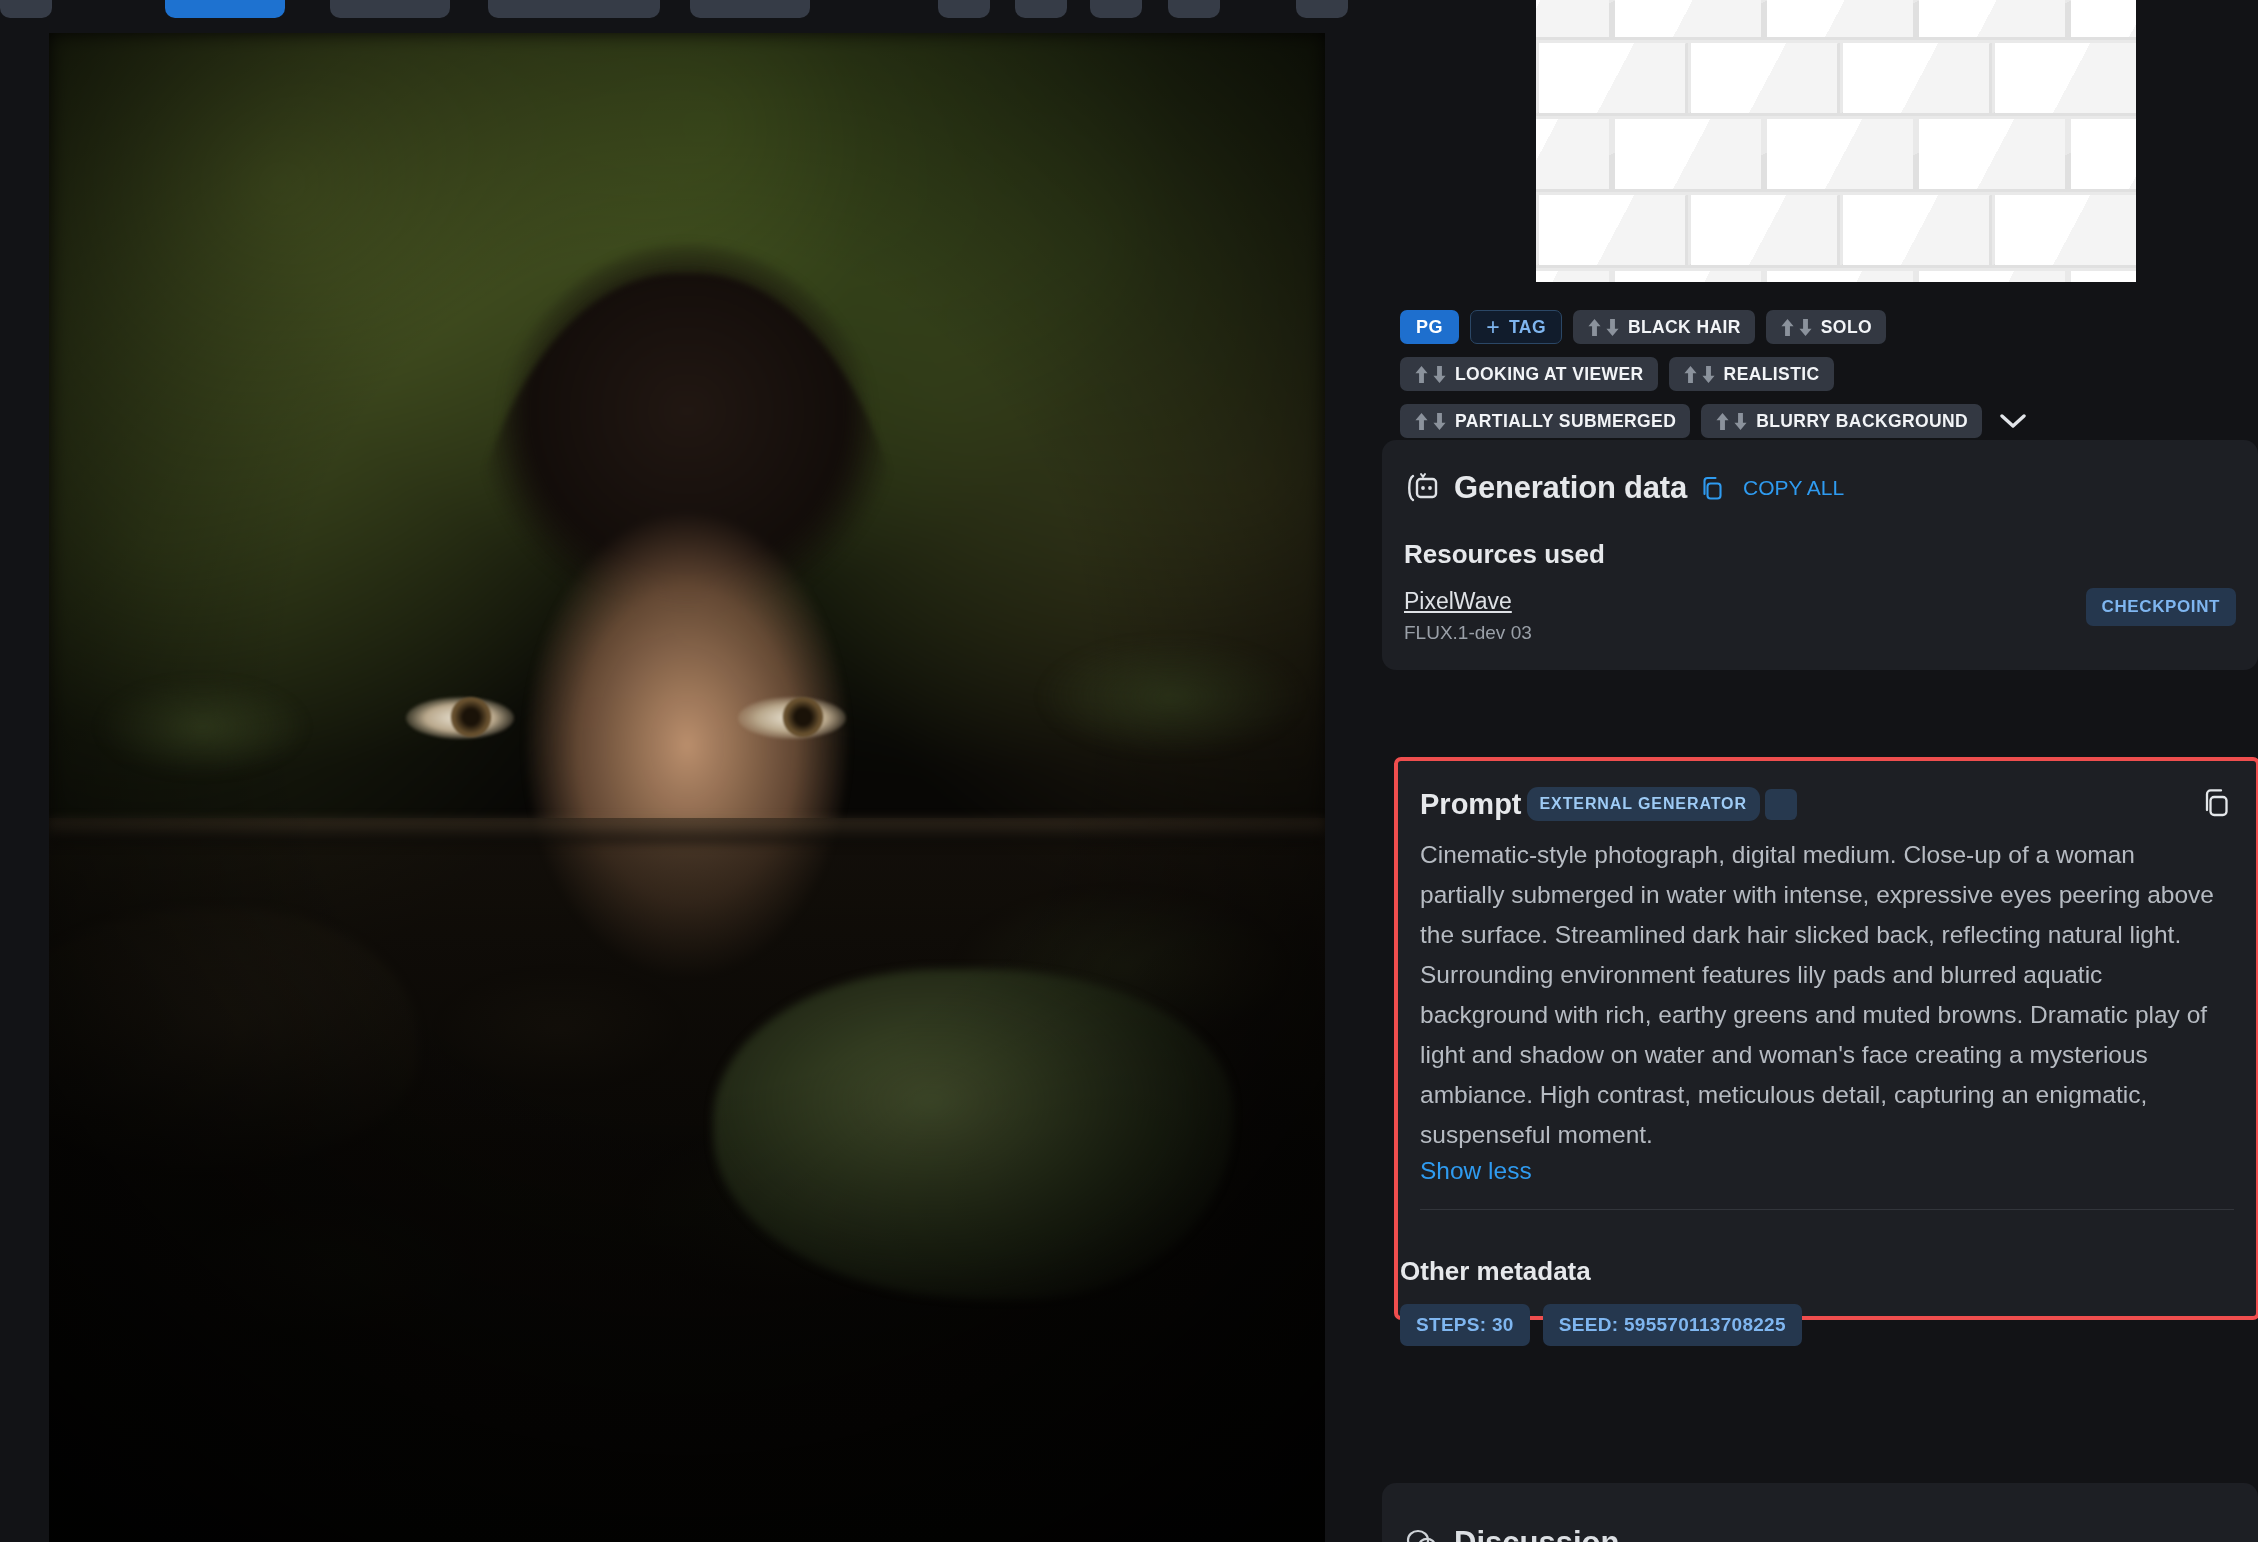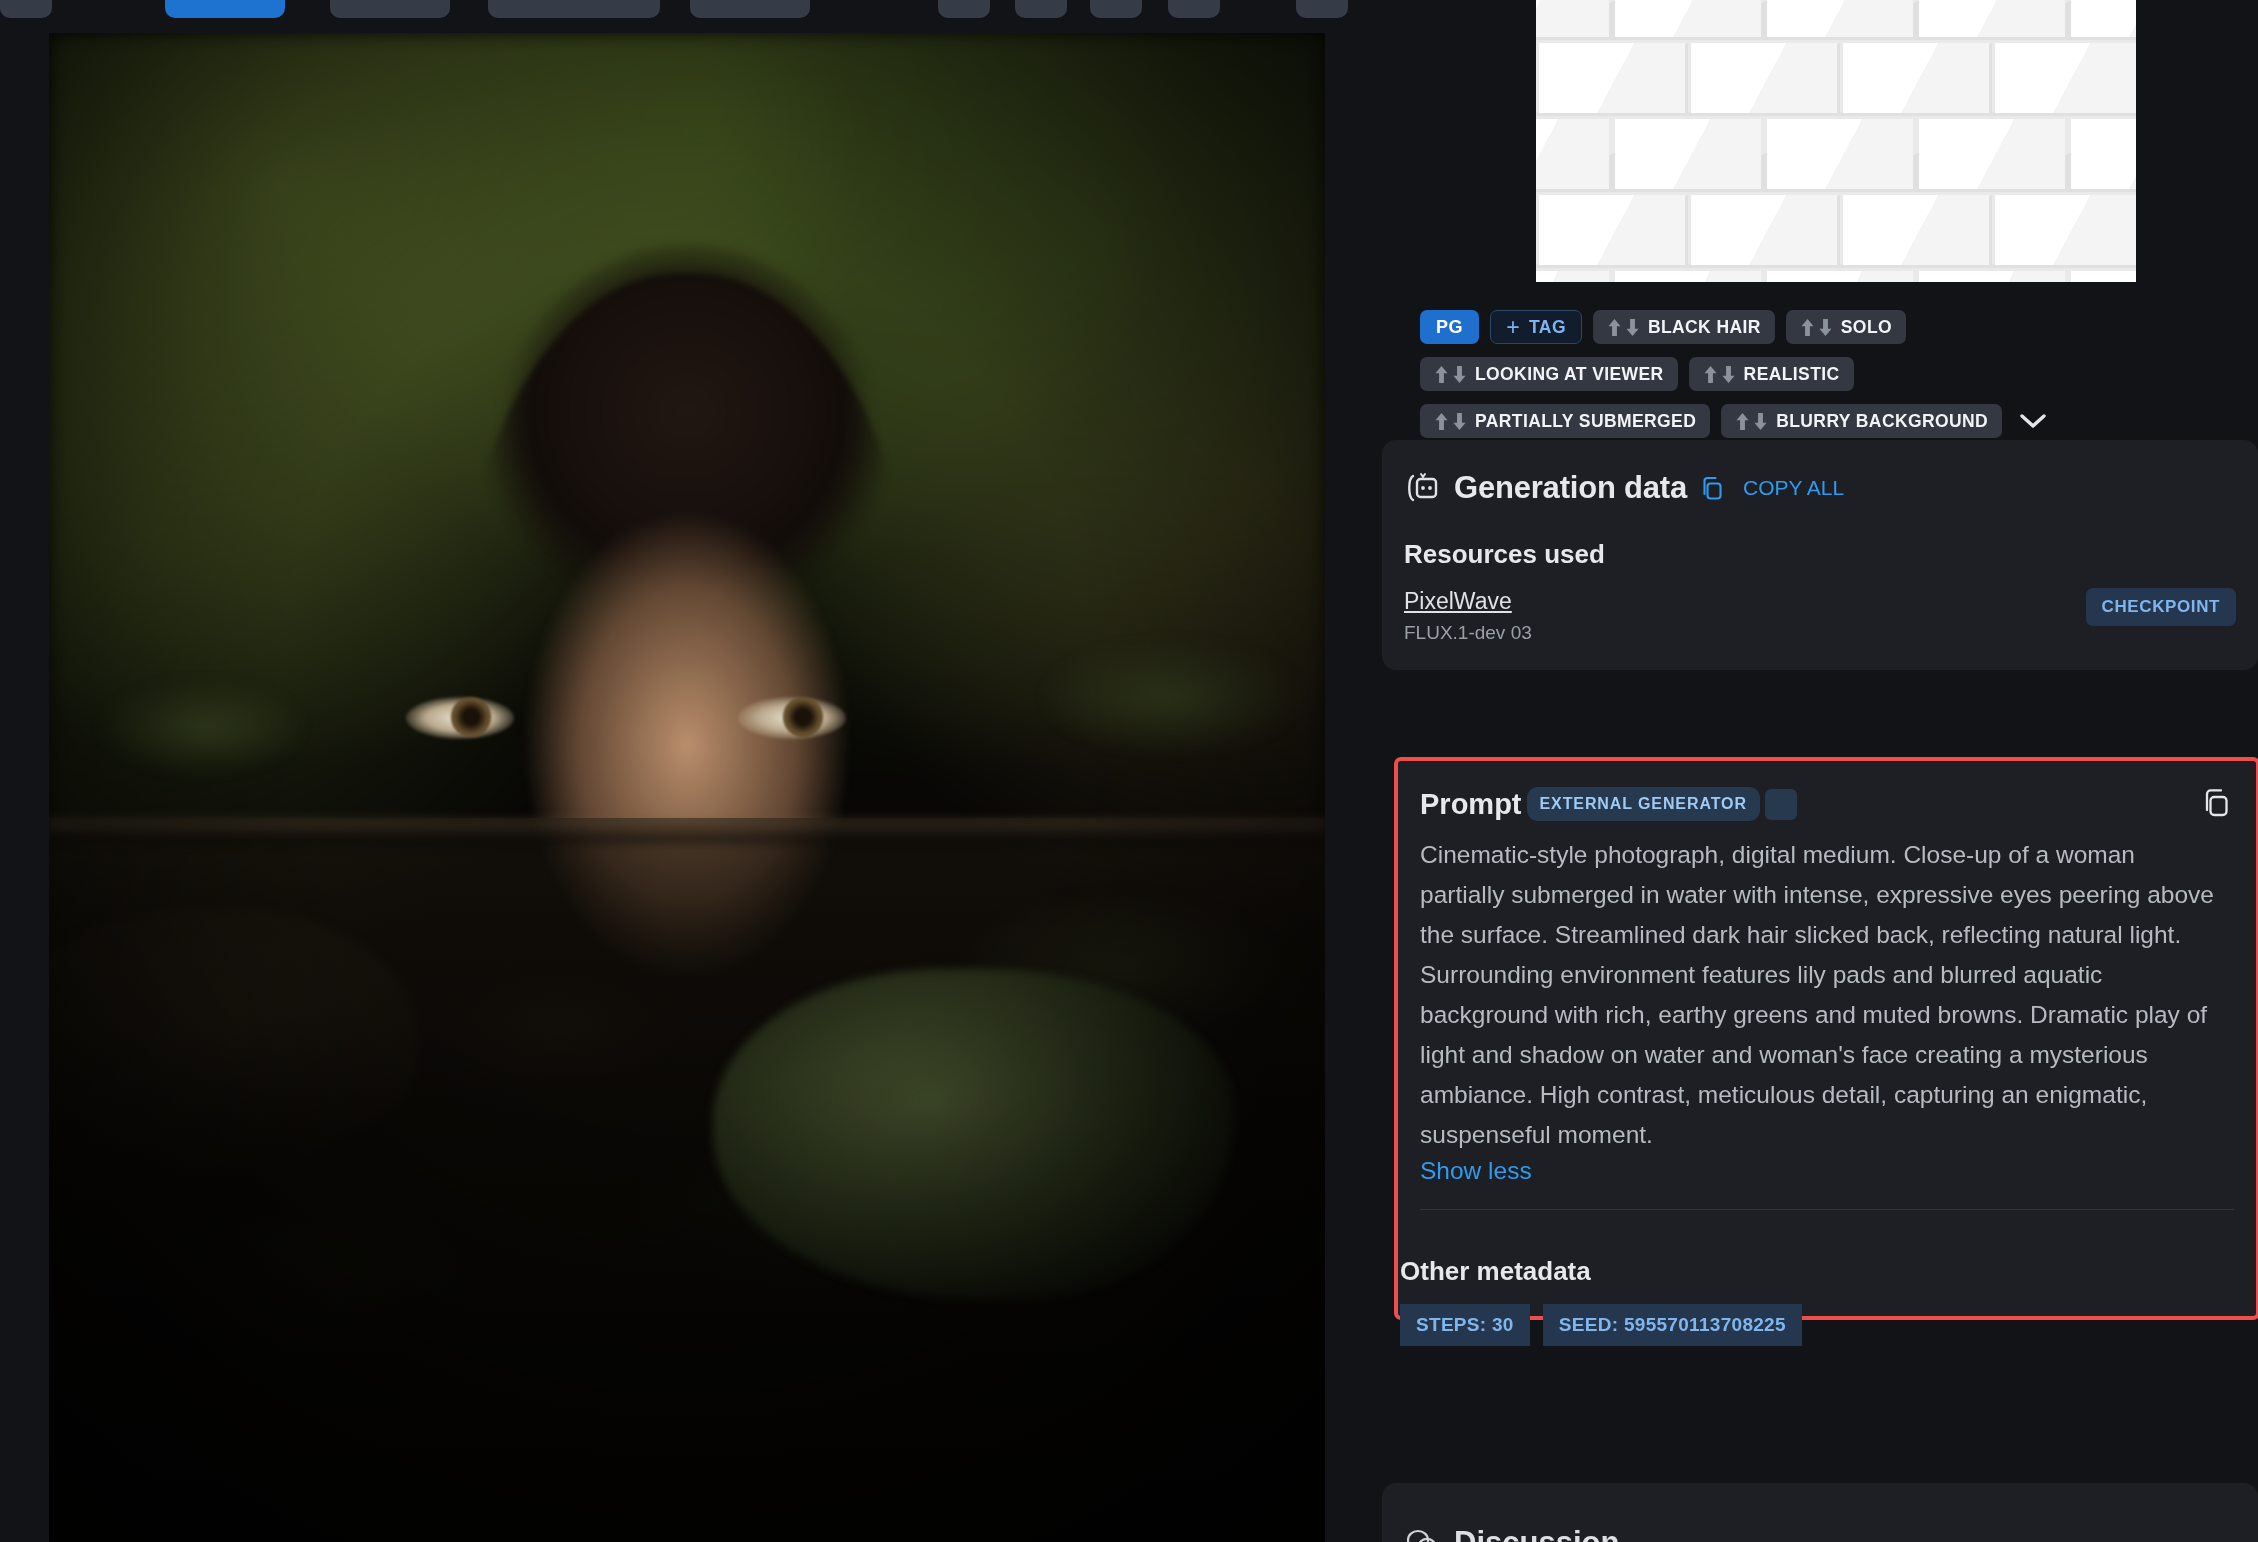--- a/index.html
+++ b/index.html
@@ -114,21 +114,21 @@
   }
   .brick-grid { position: absolute; inset: 0; }
   .brick-row { position: absolute; left: 0; right: 0; height: 76px; }
   .brick-cell {
     position: absolute; top: 3px; height: 70px; width: 146px;
     background: linear-gradient(118deg, #ffffff 0 52%, #f4f4f4 52% 100%);
   }
 
   
   .tags { position: absolute; left: 0; top: 310px; width: 858px; }
-  .tagrow { display: flex; gap: 11px; margin-bottom: 13px; align-items: flex-end; margin-left: 20px; }
+  .tagrow { display: flex; gap: 11px; margin-bottom: 13px; align-items: flex-end; }
   .chip {
     display: flex; align-items: center; gap: 8px;
     height: 34px; padding: 0 14px; border-radius: 7px;
     background: #333842; color: #f2f4f7;
     font-size: 17.5px; font-weight: 700; letter-spacing: 0.4px; white-space: nowrap;
   }
   .chip .votes { display: flex; gap: 3px; align-items: center; }
   .chip .arrow { width: 15px; height: 17px; display: block; }
   .chip.pg {
     background: #1e6fce; color: #fff; height: 34px; padding: 0 16px;
@@ -178,21 +178,21 @@
   }
   .showless { display: inline-block; margin-top: 2px; font-size: 24.5px; color: #2f9bf0; cursor: pointer; }
   .rule { margin-top: 24px; border-top: 1px solid #32353b; }
 
   
   .meta { position: absolute; left: 0; top: 1256px; width: 858px; }
   .meta-title { font-size: 26px; font-weight: 700; color: #e6e8eb; }
   .meta-pills { display: flex; gap: 13px; margin-top: 17px; }
   .pill-meta {
     background: #25374e; color: #7fb6f0; font-size: 19px; font-weight: 700;
-    letter-spacing: 0.3px; padding: 10px 16px; border-radius: 0; text-align: center;
+    letter-spacing: 0.3px; padding: 10px 16px; border-radius: 7px; text-align: center;
   }
 
   
   .disc {
     position: absolute; left: -18px; top: 1483px; width: 876px; height: 120px;
     background: #1d1f24; border-radius: 14px; padding: 42px 22px 0 22px;
   }
   .disc-head { display: flex; align-items: center; gap: 14px; }
   .disc-title { font-size: 31px; font-weight: 700; color: #dcdfe3; }
   svg { display: block; }

